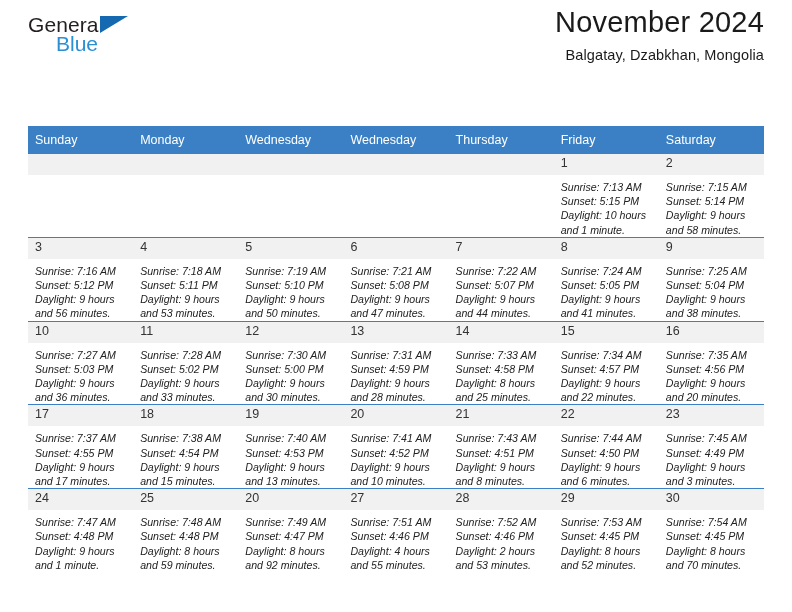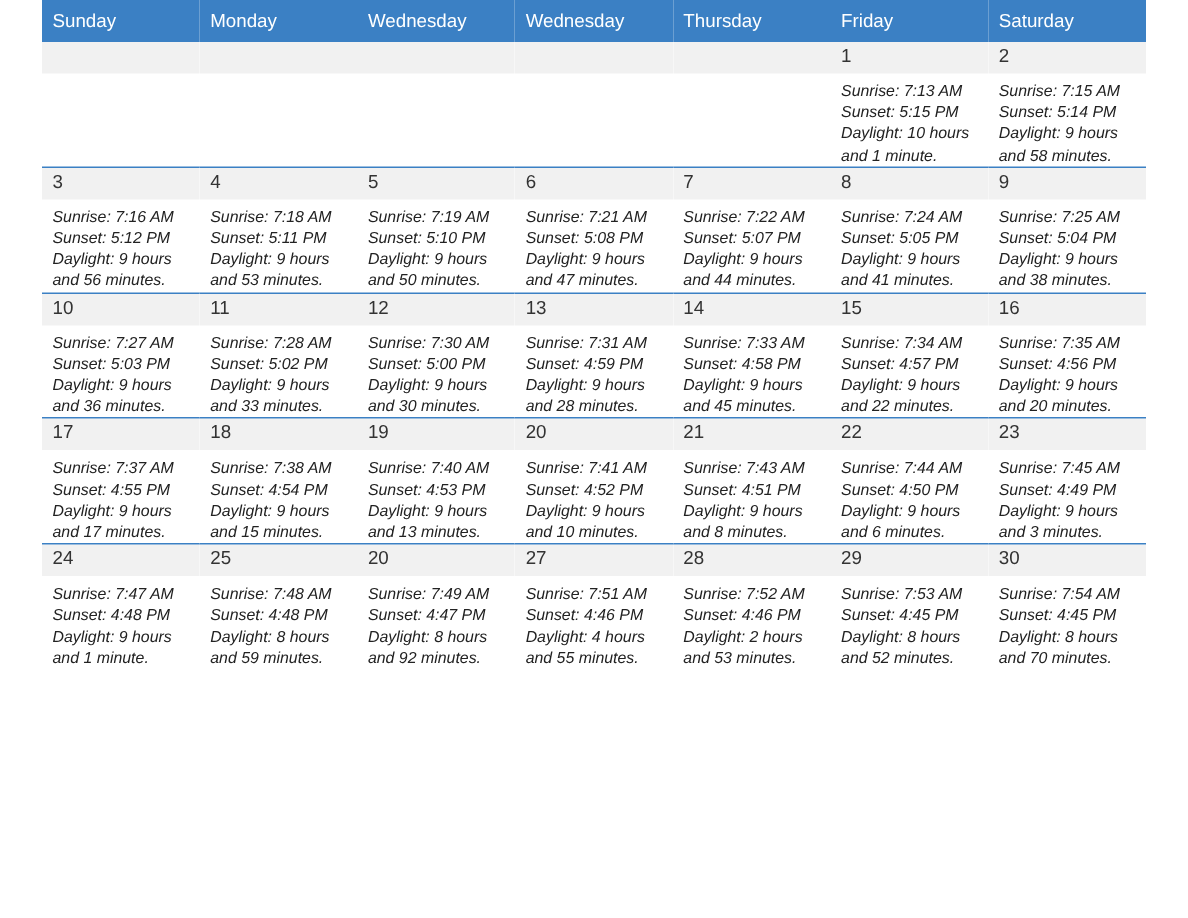--- a/index.html
+++ b/index.html
@@ -78,20 +78,21 @@
     color: #1a1a1a;
     margin-top: 8px;
     letter-spacing: .1px;
   }
 
   
   .calendar {
     width: 736px;
     border-collapse: collapse;
     table-layout: fixed;
+    margin-top: 48px;
   }
   .calendar th {
     background: #3b80c4;
     color: #ffffff;
     font-weight: normal;
     font-size: 12.5px;
     text-align: left;
     padding: 5px 0 5px 7px;
     height: 18px;
     border: none;
@@ -127,20 +128,34 @@
   .cell-body .wrap {
     white-space: normal;
   }
   td.blank .cell-body { visibility: hidden; }
 </style>
 </head>
 <body>
 
 <div class="page">
 
+  <div class="header">
+
+    <div class="brand">
+      <span class="brand-line1">General</span>
+      <span class="brand-tri"></span>
+      <span class="brand-line2">Blue</span>
+    </div>
+
+    <div class="titlebox">
+      <div class="cal-title">November 2024</div>
+      <div class="cal-subtitle">Balgatay, Dzabkhan, Mongolia</div>
+    </div>
+
+  </div>
 
   <table class="calendar">
     <thead>
       <tr>
         <th>Sunday</th>
         <th>Monday</th>
         <th>Wednesday</th>
         <th>Wednesday</th>
         <th>Thursday</th>
         <th>Friday</th>
@@ -298,21 +313,21 @@
             <div>Sunrise: 7:31 AM</div>
             <div>Sunset: 4:59 PM</div>
             <div class="wrap">Daylight: 9 hours and 28 minutes.</div>
           </div>
         </td>
         <td>
           <div class="daynum-band">14</div>
           <div class="cell-body">
             <div>Sunrise: 7:33 AM</div>
             <div>Sunset: 4:58 PM</div>
-            <div class="wrap">Daylight: 9 hours and 45 minutes.</div>
+            <div class="wrap">Daylight: 8 hours and 25 minutes.</div>
           </div>
         </td>
         <td>
           <div class="daynum-band">15</div>
           <div class="cell-body">
             <div>Sunrise: 7:34 AM</div>
             <div>Sunset: 4:57 PM</div>
             <div class="wrap">Daylight: 9 hours and 22 minutes.</div>
           </div>
         </td>

